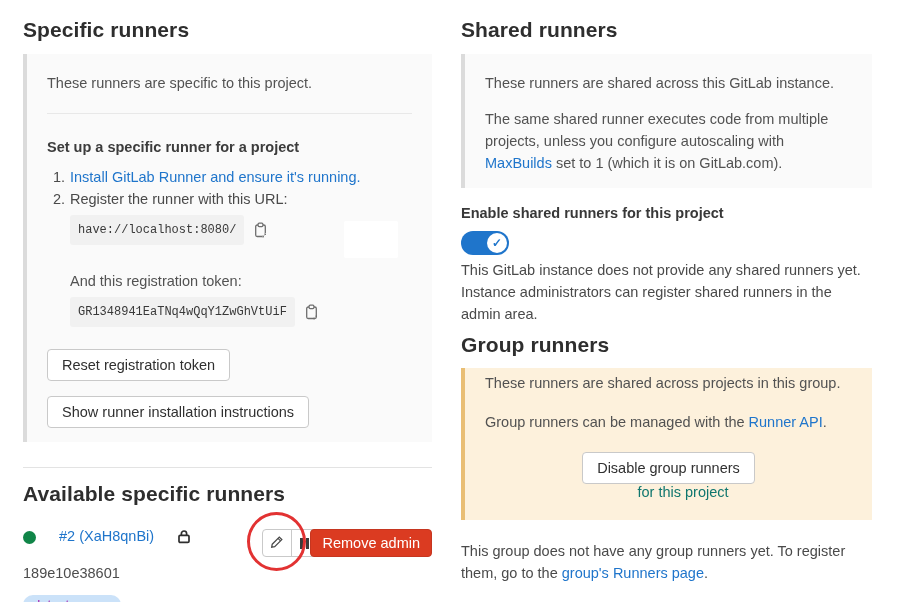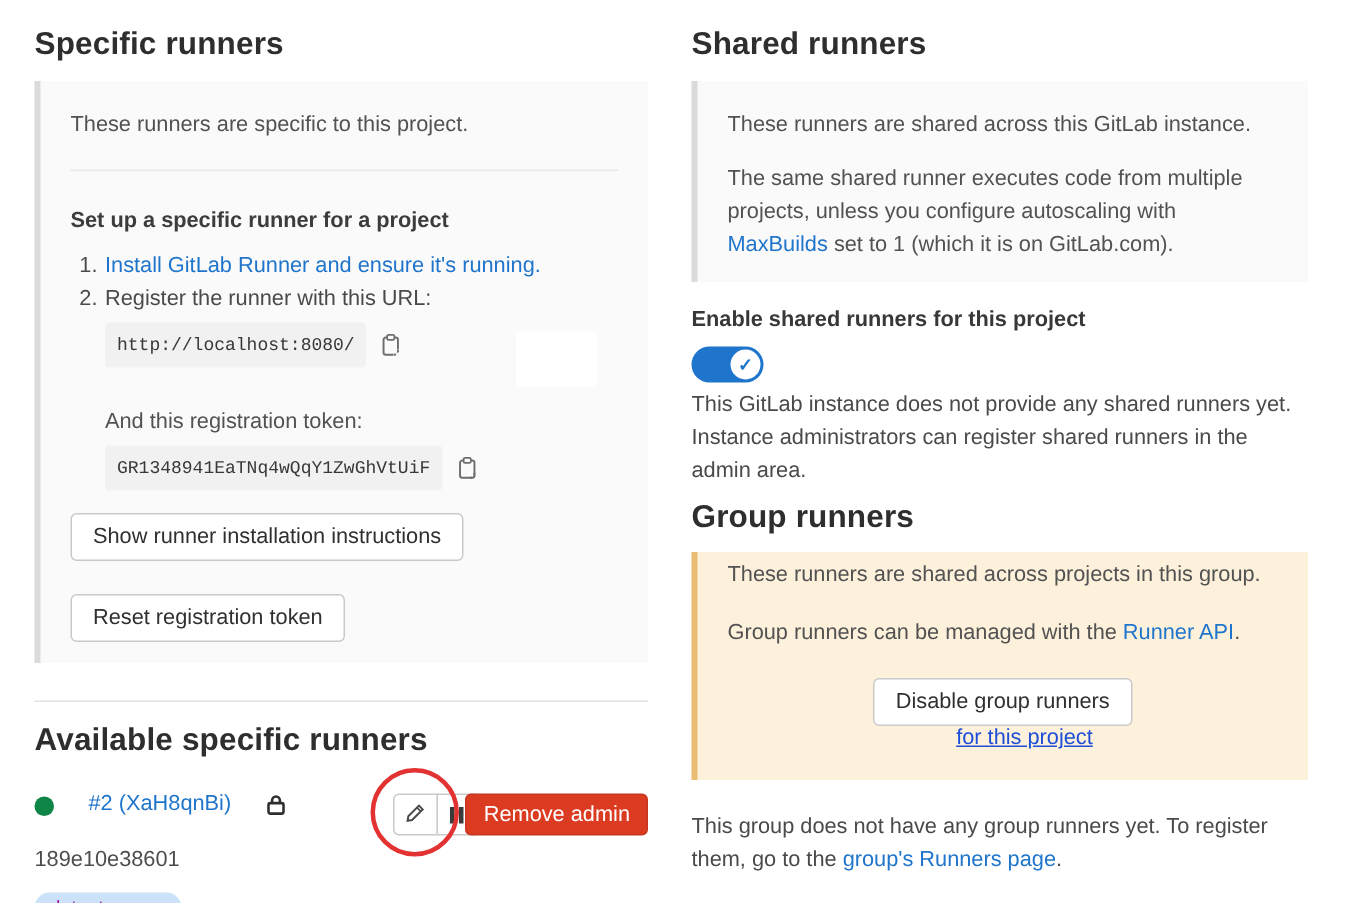--- a/index.html
+++ b/index.html
@@ -152,21 +152,21 @@
   h2.group-title { margin-top: 7px; }
   .callout-warn {
     background: #fdf1dc;
     border-left: 4px solid #e9be74;
     padding: 4px 20px 20px 20px;
     margin-top: 10px;
   }
   .callout-warn p { color: #525252; line-height: 22px; }
   .callout-warn p + p { margin-top: 17px; }
   .disable-row { margin-top: 19px; display: flex; align-items: center; flex-direction: column; }
-  .disable-suffix { margin-left: 29px; color: #1d4ed8; text-decoration: underline; }
+  .disable-suffix { margin-left: 29px; color: #0f766e; }
   .group-footer { margin-top: 20px; color: #4a4a4a; line-height: 22px; }
 
   .redaction-patch {
     position: absolute;
     left: 344px; top: 221px;
     width: 54px; height: 37px;
     background: #fff;
     border-radius: 2px;
   }
 </style>
@@ -188,21 +188,21 @@
           <span class="step-num">1.</span>
           <div class="step-body">
             <a class="link">Install GitLab Runner and ensure it's running.</a>
           </div>
         </div>
         <div class="step">
           <span class="step-num">2.</span>
           <div class="step-body">
             <span>Register the runner with this URL:</span>
             <div class="code-row">
-              <code class="code-chip">http://localhost:8080/</code>
+              <code class="code-chip">have://localhost:8080/</code>
               <button class="copy-btn">
                 <span>
                   <svg width="15" height="16" viewBox="0 0 15 16">
                     <rect x="2.7" y="3" width="9.6" height="11.5" rx="1.5" fill="none" stroke="#6e6e6e" stroke-width="1.3"></rect>
                     <rect x="5.1" y="1.2" width="4.8" height="3.4" rx="1" fill="#fafafa" stroke="#6e6e6e" stroke-width="1.2"></rect>
                     <path d="M9 14.5h2.2a1.4 1.4 0 0 0 1.4-1.4V11" fill="none" stroke="#fafafa" stroke-width="1.6"></path>
                     <path d="M9.3 14.5h2M12.3 13v-1.6" fill="none" stroke="#6e6e6e" stroke-width="1.3" stroke-dasharray="1.6 1.4"></path>
                   </svg>
                 </span>
               </button>
@@ -217,22 +217,22 @@
                     <rect x="5.1" y="1.2" width="4.8" height="3.4" rx="1" fill="#fafafa" stroke="#6e6e6e" stroke-width="1.2"></rect>
                     <path d="M9.3 14.5h2M12.3 13v-1.6" fill="none" stroke="#6e6e6e" stroke-width="1.3" stroke-dasharray="1.6 1.4"></path>
                   </svg>
                 </span>
               </button>
             </div>
           </div>
         </div>
       </div>
 
+      <button class="btn btn-block-1">Reset registration token</button>
       <button class="btn btn-block-2">Show runner installation instructions</button>
-      <button class="btn btn-block-1">Reset registration token</button>
     </div>
 
     <hr class="section-divider">
 
     <h2 class="section-title available-title">Available specific runners</h2>
 
     <div class="runner-row">
       <div class="runner-info">
         <div class="runner-line1">
           <span class="status-dot"></span>

